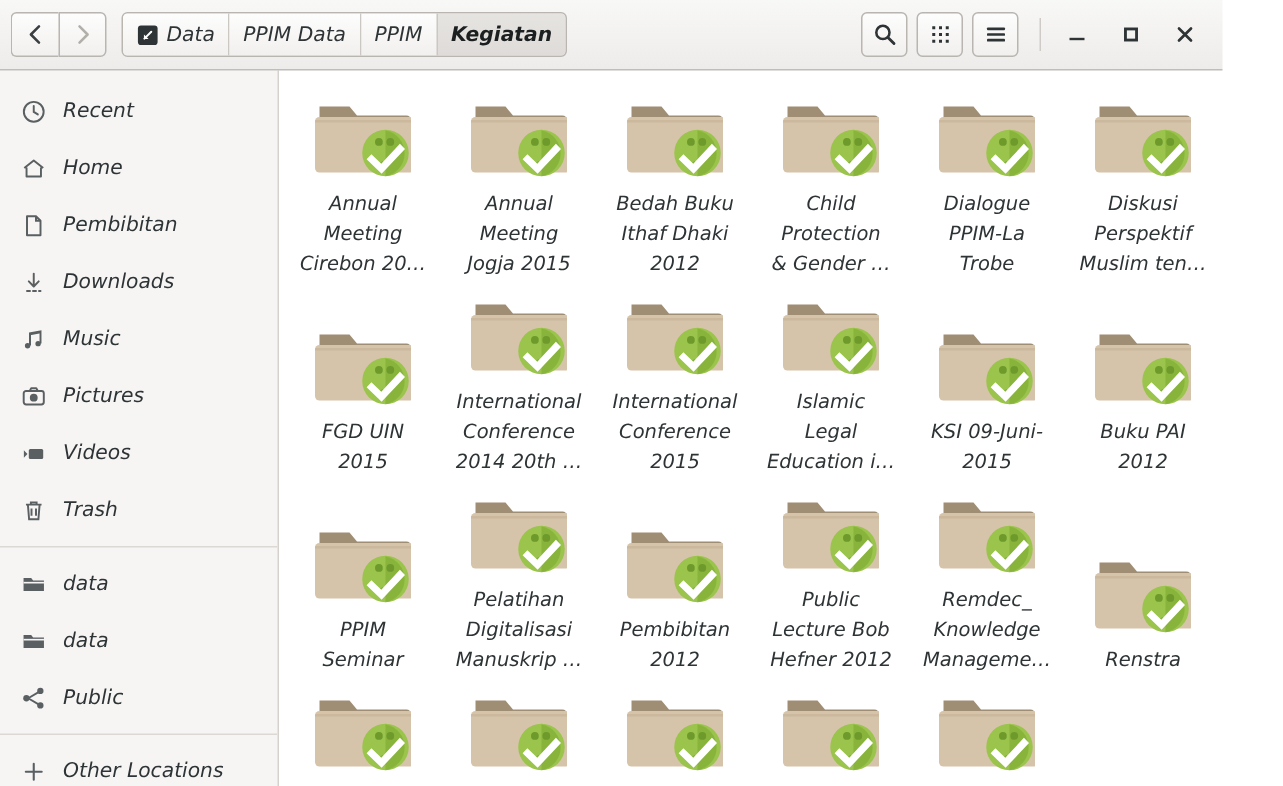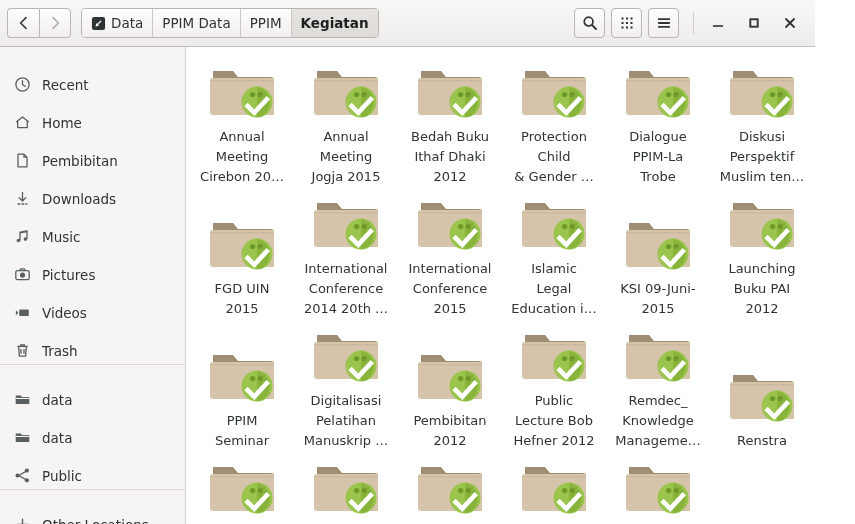--- a/index.html
+++ b/index.html
@@ -4,21 +4,21 @@
 <title>Files</title>
 <style>
   * { box-sizing: border-box; margin: 0; padding: 0; }
   html, body {
     width: 855px; height: 524px;
     overflow: hidden;
     font-family: "DejaVu Sans", "Liberation Sans", sans-serif;
     background: #ffffff;
     -webkit-font-smoothing: antialiased;
   }
-  .window { width: 815px; height: 524px; display: flex; flex-direction: column; position: relative; }
+  .window { width: 815px; height: 524px; display: flex; flex-direction: column; position: relative; font-style: italic; }
 
   
   .headerbar {
     height: 47px; flex: 0 0 47px;
     display: flex; align-items: center;
     background: linear-gradient(to bottom, #f8f8f7 0%, #eeecea 100%);
     border-bottom: 1px solid #c0bcb8;
     padding: 0 7px;
     position: relative; z-index: 5;
   }
@@ -70,21 +70,21 @@
   .body { flex: 1 1 auto; display: flex; min-height: 0; }
 
   .sidebar {
     width: 186px; flex: 0 0 186px;
     background: #f6f5f4;
     border-right: 1px solid #d5d1cd;
     padding-top: 8px;
     overflow: hidden;
   }
   .sb-item {
-    display: flex; align-items: flex-end; gap: 11px;
+    display: flex; align-items: center; gap: 11px;
     height: 38px; padding: 0 14px;
     font-size: 13.5px; color: #2e3436;
     cursor: pointer;
   }
   .sb-item .ic { width: 17px; height: 17px; flex: 0 0 17px; display: flex; align-items: center; justify-content: center; }
   .sb-sep { height: 1px; background: #dcd8d4; margin: 5px 0 5px 0; }
 
   .content { flex: 1 1 auto; background: #ffffff; overflow: hidden; position: relative; }
   .grid {
     display: grid;
@@ -389,22 +389,22 @@
           <div class="item">
             <div class="iconwrap">
               <svg width="64" height="58" viewBox="0 0 64 58" style="position:absolute;left:2px;top:0;">
                 <use href="#folder-sym"></use>
               </svg>
               <svg width="34" height="34" viewBox="0 0 34 34" style="position:absolute;left:32px;top:24px;">
                 <use href="#badge-sym"></use>
               </svg>
             </div>
             <div class="label">
+              <span>Child</span>
               <span>Protection</span>
-              <span>Child</span>
               <span>&amp; Gender …</span>
             </div>
           </div>
           <div class="item">
             <div class="iconwrap">
               <svg width="64" height="58" viewBox="0 0 64 58" style="position:absolute;left:2px;top:0;">
                 <use href="#folder-sym"></use>
               </svg>
               <svg width="34" height="34" viewBox="0 0 34 34" style="position:absolute;left:32px;top:24px;">
                 <use href="#badge-sym"></use>
@@ -507,21 +507,20 @@
           <div class="item">
             <div class="iconwrap">
               <svg width="64" height="58" viewBox="0 0 64 58" style="position:absolute;left:2px;top:0;">
                 <use href="#folder-sym"></use>
               </svg>
               <svg width="34" height="34" viewBox="0 0 34 34" style="position:absolute;left:32px;top:24px;">
                 <use href="#badge-sym"></use>
               </svg>
             </div>
             <div class="label">
-              <span>Launching</span>
               <span>Buku PAI</span>
               <span>2012</span>
             </div>
           </div>
           <div class="item">
             <div class="iconwrap">
               <svg width="64" height="58" viewBox="0 0 64 58" style="position:absolute;left:2px;top:0;">
                 <use href="#folder-sym"></use>
               </svg>
               <svg width="34" height="34" viewBox="0 0 34 34" style="position:absolute;left:32px;top:24px;">
@@ -536,22 +535,22 @@
           <div class="item">
             <div class="iconwrap">
               <svg width="64" height="58" viewBox="0 0 64 58" style="position:absolute;left:2px;top:0;">
                 <use href="#folder-sym"></use>
               </svg>
               <svg width="34" height="34" viewBox="0 0 34 34" style="position:absolute;left:32px;top:24px;">
                 <use href="#badge-sym"></use>
               </svg>
             </div>
             <div class="label">
+              <span>Pelatihan</span>
               <span>Digitalisasi</span>
-              <span>Pelatihan</span>
               <span>Manuskrip …</span>
             </div>
           </div>
           <div class="item">
             <div class="iconwrap">
               <svg width="64" height="58" viewBox="0 0 64 58" style="position:absolute;left:2px;top:0;">
                 <use href="#folder-sym"></use>
               </svg>
               <svg width="34" height="34" viewBox="0 0 34 34" style="position:absolute;left:32px;top:24px;">
                 <use href="#badge-sym"></use>

